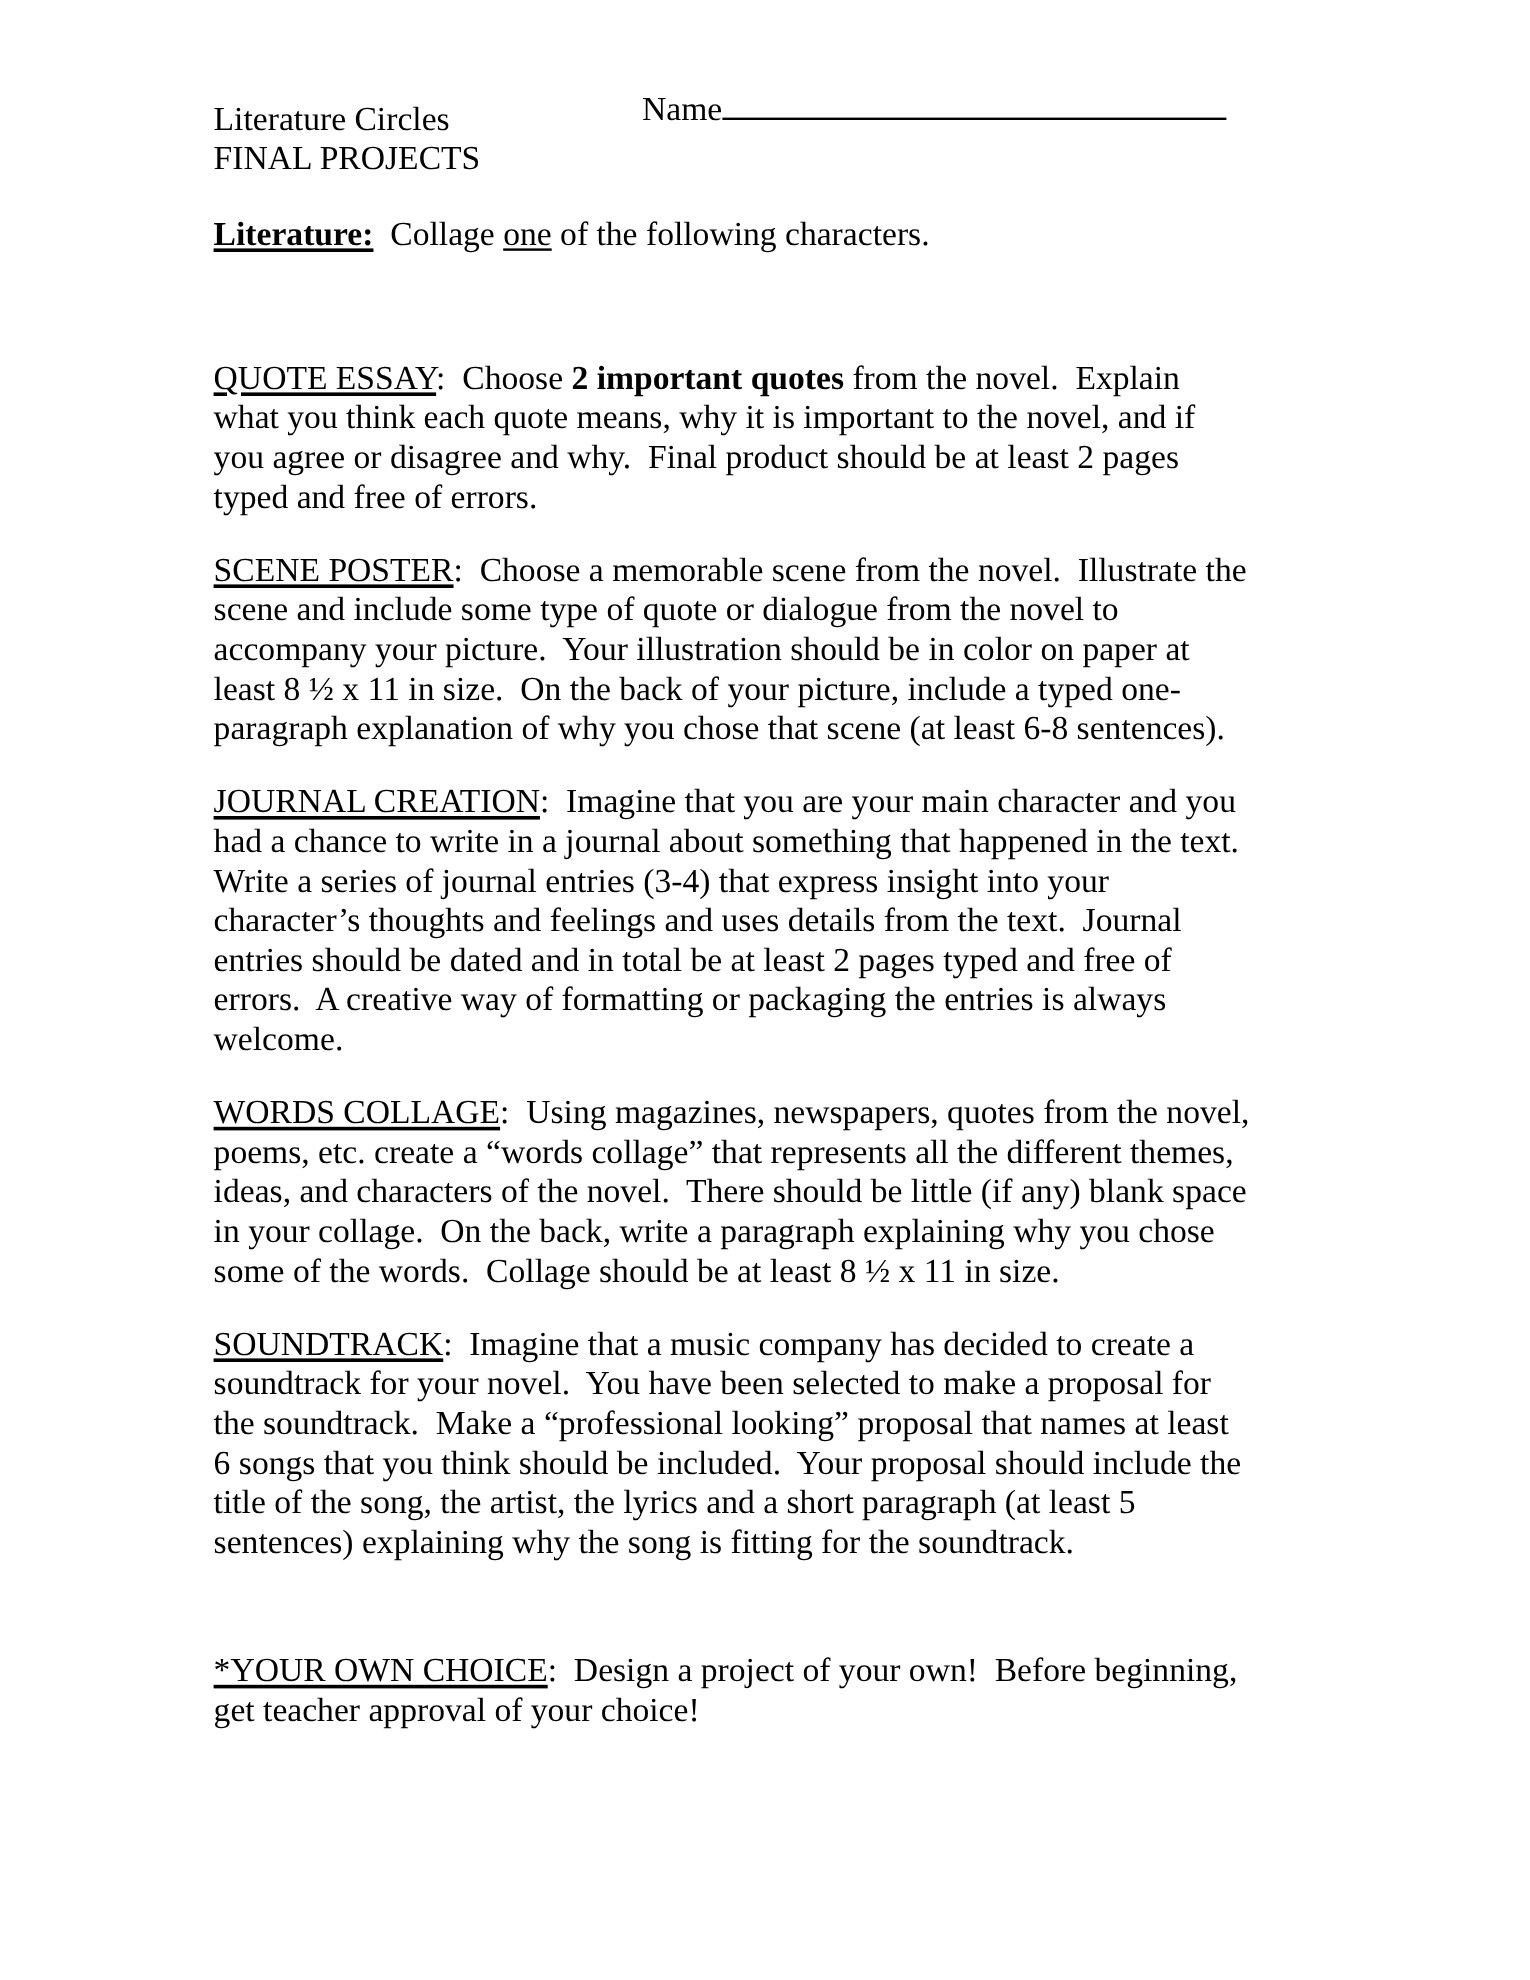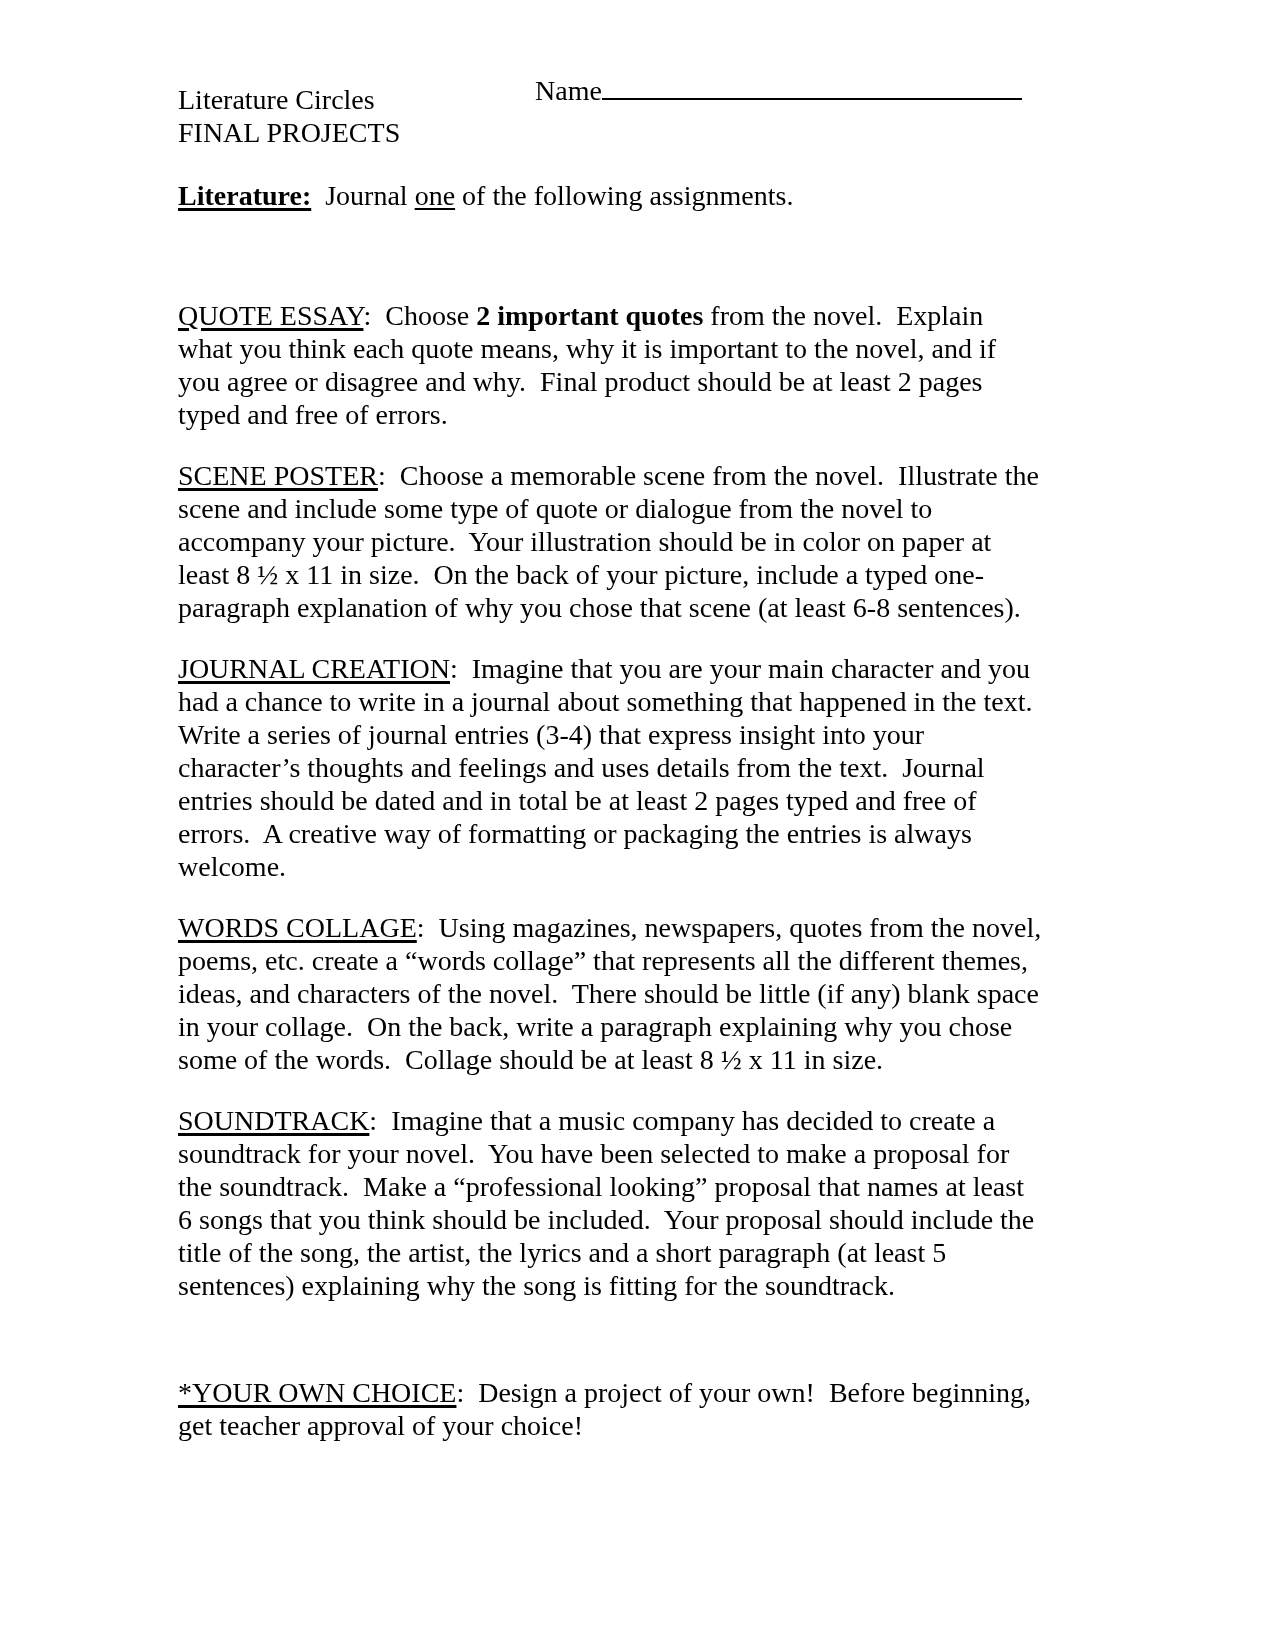--- a/index.html
+++ b/index.html
@@ -72,21 +72,21 @@
 
 <div class="sheet">
 
   <div class="name-field"><span>Name</span><span class="name-blank"></span></div>
 
   <div class="content">
 
     <div class="title-line">Literature Circles</div>
     <div class="title-line">FINAL PROJECTS</div>
 
-    <p class="directions"><span class="dir-label">Literature:</span><span>  Journal </span><span class="u-thin">one</span><span> of the following assignments.</span></p>
+    <p class="directions"><span class="dir-label">Literature:</span><span>  Collage </span><span class="u-thin">one</span><span> of the following characters.</span></p>
 
     <p class="para mt-first"><span class="hd">QUOTE ESSAY</span><span>:  </span><span>Choose </span><span class="b">2 important quotes</span><span> from the novel.  Explain what you think each quote means, why it is important to the novel, and if you agree or disagree and why.  Final product should be at least 2 pages typed and free of errors.</span></p>
 
     <p class="para"><span class="hd">SCENE POSTER</span><span>:  </span><span>Choose a memorable scene from the novel.  Illustrate the scene and include some type of quote or dialogue from the novel to accompany your picture.  Your illustration should be in color on paper at least 8 ½ x 11 in size.  On the back of your picture, include a typed one-paragraph explanation of why you chose that scene (at least 6-8 sentences).</span></p>
 
     <p class="para"><span class="hd">JOURNAL CREATION</span><span>:  </span><span>Imagine that you are your main character and you had a chance to write in a journal about something that happened in the text.  Write a series of journal entries (3-4) that express insight into your character’s thoughts and feelings and uses details from the text.  Journal entries should be dated and in total be at least 2 pages typed and free of errors.  A creative way of formatting or packaging the entries is always welcome.</span></p>
 
     <p class="para"><span class="hd">WORDS COLLAGE</span><span>:  </span><span>Using magazines, newspapers, quotes from the novel, poems, etc. create a “words collage” that represents all the different themes, ideas, and characters of the novel.  There should be little (if any) blank space in your collage.  On the back, write a paragraph explaining why you chose some of the words.  Collage should be at least 8 ½ x 11 in size.</span></p>
 
     <p class="para"><span class="hd">SOUNDTRACK</span><span>:  </span><span>Imagine that a music company has decided to create a soundtrack for your novel.  You have been selected to make a proposal for the soundtrack.  Make a “professional looking” proposal that names at least 6 songs that you think should be included.  Your proposal should include the title of the song, the artist, the lyrics and a short paragraph (at least 5 sentences) explaining why the song is fitting for the soundtrack.</span></p>

